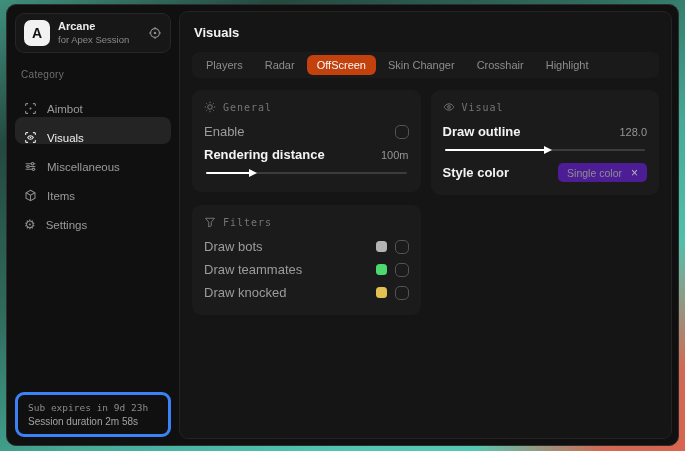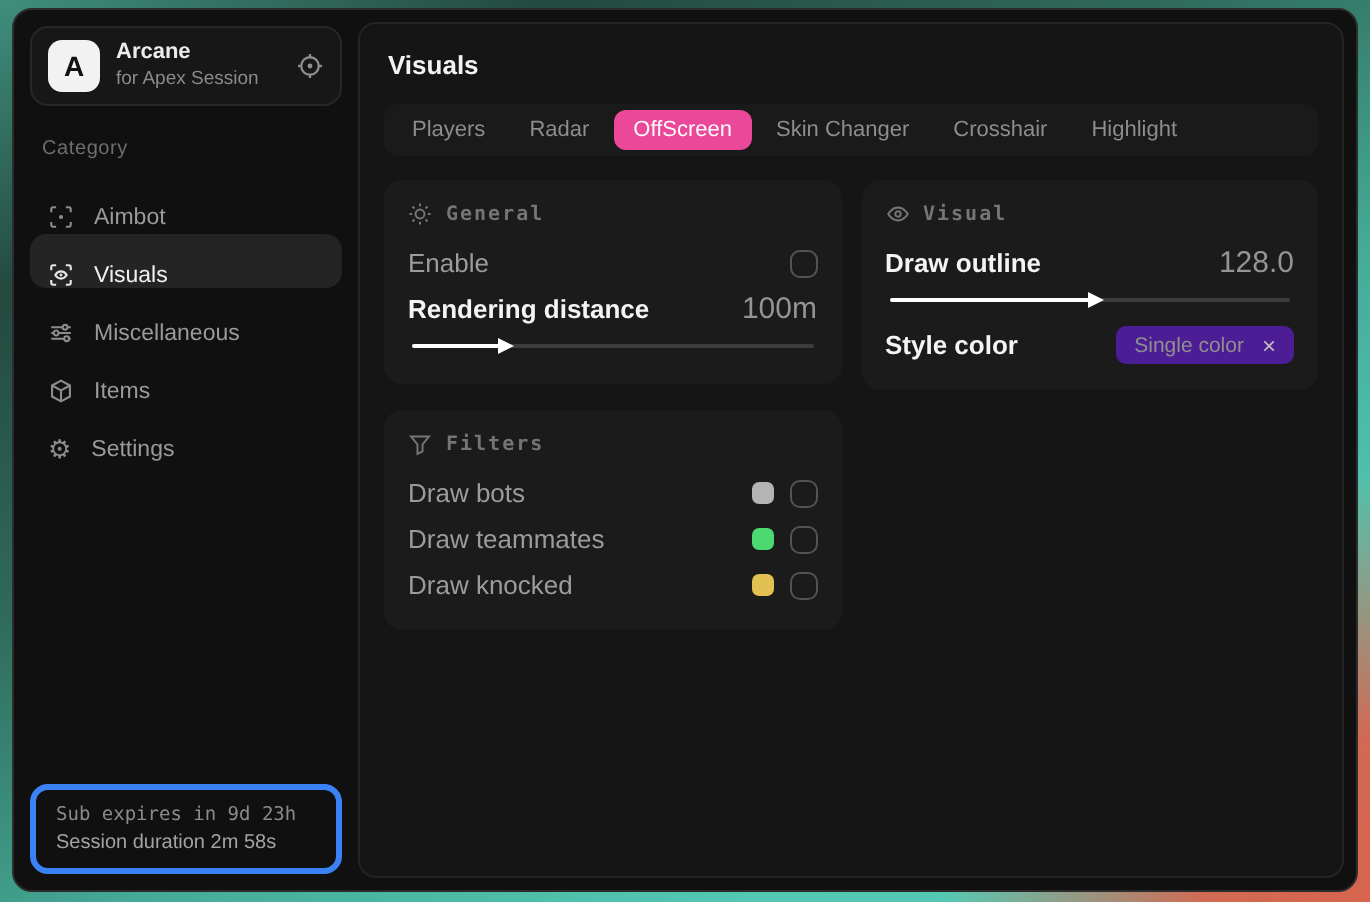--- a/index.html
+++ b/index.html
@@ -28,29 +28,29 @@
   .glyph-icon{font-size:13px;line-height:1;}
   .sidebar-footer{margin-top:auto;border:3px solid #3b82f6;border-radius:9px;padding:7px 10px;display:flex;flex-direction:column;gap:3px;}
   .foot-line1{font-family:"DejaVu Sans Mono",monospace;font-size:9.5px;color:#8b8b8b;}
   .foot-line2{font-size:10px;color:#a3a3a3;}
 
   
   .main{flex:1;margin:6px 6px 6px 0;background:#151515;border:1px solid #242424;border-radius:9px;padding:10px 12px;display:flex;flex-direction:column;box-sizing:border-box;min-width:0;}
   .main-title{color:#f2f2f2;font-size:13px;font-weight:bold;margin:3px 0 12px 2px;}
   .tabbar{display:flex;gap:2px;background:#1a1a1a;border-radius:7px;padding:3px 4px;align-items:center;}
   .tab{padding:4px 10px;font-size:11px;color:#8d8d8d;border-radius:6px;cursor:pointer;white-space:nowrap;}
-  .tab.active{background:#ec4899;color:#fafafa;text-align:center;}
+  .tab.active{background:#c2410c;color:#fafafa;text-align:center;}
   .content{display:grid;grid-template-columns:1fr 1fr;gap:10px;margin-top:12px;align-items:start;}
   .card{background:#1b1b1b;border-radius:9px;padding:9px 12px 11px 12px;}
-  .card-title{display:flex;align-items:center;gap:7px;color:#757575;font-family:"DejaVu Sans Mono",monospace;font-size:10px;letter-spacing:1px;margin:2px 0 7px 0;font-weight:bold;}
+  .card-title{display:flex;align-items:center;gap:7px;color:#757575;font-family:"DejaVu Sans Mono",monospace;font-size:10px;letter-spacing:1px;margin:2px 0 7px 0;}
   .card-title svg{color:#757575;}
   .row{display:flex;align-items:center;gap:8px;min-height:23px;}
   .rlabel{font-size:13px;color:#9c9c9c;text-align:right;}
   .rlabel.strong{color:#f4f4f4;font-weight:bold;}
-  .rvalue{margin-left:auto;font-size:15px;color:#949494;}
+  .rvalue{margin-left:auto;font-size:11px;color:#949494;}
   .checkbox{width:14px;height:14px;border:1.5px solid #535353;border-radius:5px;box-sizing:border-box;flex:0 0 14px;cursor:pointer;}
   .push{margin-left:auto;}
   .swatch{width:11px;height:11px;border-radius:3.5px;flex:0 0 11px;cursor:pointer;}
   .slider{position:relative;height:12px;display:flex;align-items:center;margin:1px 2px 2px 2px;cursor:pointer;}
   .track{position:relative;width:100%;height:2px;background:#3c3c3c;border-radius:2px;}
   .fill{position:absolute;left:0;top:0;height:2px;background:#fff;border-radius:2px;}
   .fill::after{content:"";position:absolute;right:-7px;top:-3.5px;width:0;height:0;border-left:8px solid #fff;border-top:4.5px solid transparent;border-bottom:4.5px solid transparent;}
   .chip{margin-left:auto;display:flex;align-items:center;gap:9px;background:#4c1d95;border-radius:5px;padding:3.5px 9px;cursor:pointer;}
   .chip-label{font-size:10.5px;color:#8f8f8f;}
   .chip-x{font-size:12px;color:#bdbdbd;line-height:1;cursor:pointer;}

